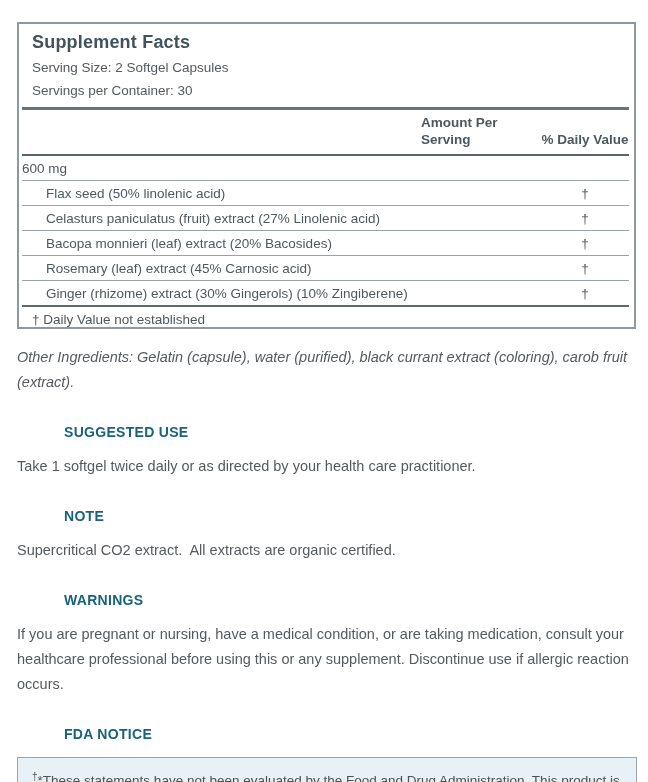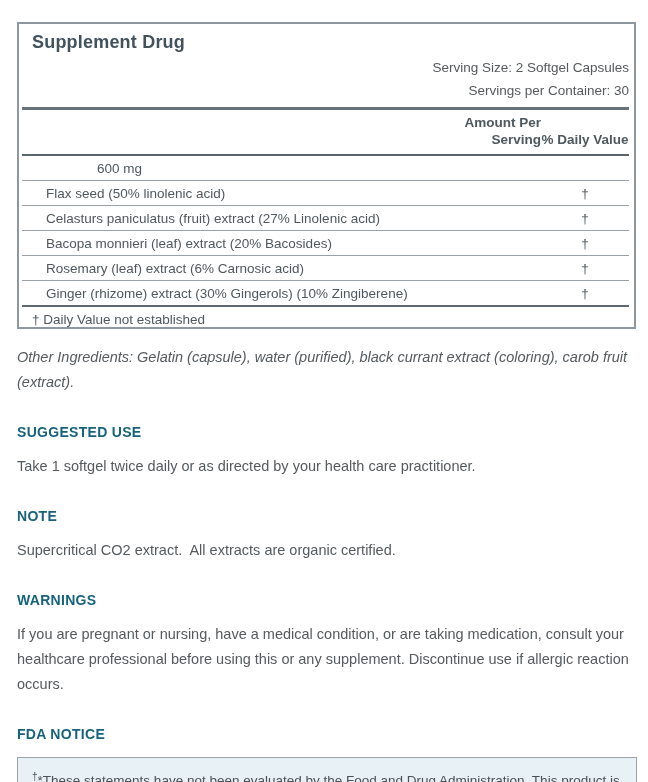--- a/index.html
+++ b/index.html
@@ -24,35 +24,34 @@
     font-weight: bold;
     color: #42525c;
     padding-left: 10px;
     letter-spacing: 0.2px;
   }
   .sf-sub {
     font-size: 13.5px;
     padding-left: 10px;
     margin-top: 6px;
     line-height: 17px;
-    text-align: right;
   }
   .sf-bar-thick {
     height: 3px;
     background: #67727a;
     margin-top: 8px;
   }
   .sf-header-row {
     display: flex;
     align-items: flex-end;
     padding: 4px 0 6px 0;
     border-bottom: 2px solid #5a646b;
   }
   .sf-name { flex: 1; padding-left: 10px; }
-  .sf-amount { width: 120px; text-align: right; flex: none; }
+  .sf-amount { width: 120px; text-align: left; flex: none; }
   .sf-dv { width: 88px; text-align: center; flex: none; }
   .sf-colhead {
     font-weight: bold;
     font-size: 13.5px;
     line-height: 17px;
     color: #4e585f;
   }
   .sf-row {
     display: flex;
     align-items: center;
@@ -76,20 +75,21 @@
     line-height: 25px;
     margin-top: 16px;
     width: 619px;
   }
   .section-heading {
     color: #17637b;
     font-weight: bold;
     font-size: 14px;
     letter-spacing: 0.3px;
     margin-top: 29px;
+    margin-left: 47px;
   }
   .section-body {
     font-size: 14.5px;
     line-height: 25px;
     margin-top: 14px;
     width: 619px;
     white-space: pre-wrap;
   }
 
   
@@ -105,21 +105,21 @@
     color: #4b5256;
   }
   .fda-box sup { font-size: 10px; line-height: 0; }
 </style>
 </head>
 <body>
 
 <div class="page">
 
   <div class="sf-box">
-    <div class="sf-title">Supplement Drug</div>
+    <div class="sf-title">Supplement Facts</div>
     <div class="sf-sub">Serving Size: 2 Softgel Capsules</div>
     <div class="sf-sub">Servings per Container: 30</div>
 
     <div class="sf-bar-thick"></div>
 
     <div class="sf-header-row">
       <span class="sf-name"></span>
       <span class="sf-amount sf-colhead">Amount Per Serving</span>
       <span class="sf-dv sf-colhead">% Daily Value</span>
     </div>
@@ -141,21 +141,21 @@
       <span class="sf-dv">†</span>
     </div>
 
     <div class="sf-row indent">
       <span class="sf-name">Bacopa monnieri (leaf) extract (20% Bacosides)</span>
       <span class="sf-amount"></span>
       <span class="sf-dv">†</span>
     </div>
 
     <div class="sf-row indent">
-      <span class="sf-name">Rosemary (leaf) extract (6% Carnosic acid)</span>
+      <span class="sf-name">Rosemary (leaf) extract (45% Carnosic acid)</span>
       <span class="sf-amount"></span>
       <span class="sf-dv">†</span>
     </div>
 
     <div class="sf-row indent heavy">
       <span class="sf-name">Ginger (rhizome) extract (30% Gingerols) (10% Zingiberene)</span>
       <span class="sf-amount"></span>
       <span class="sf-dv">†</span>
     </div>
 

